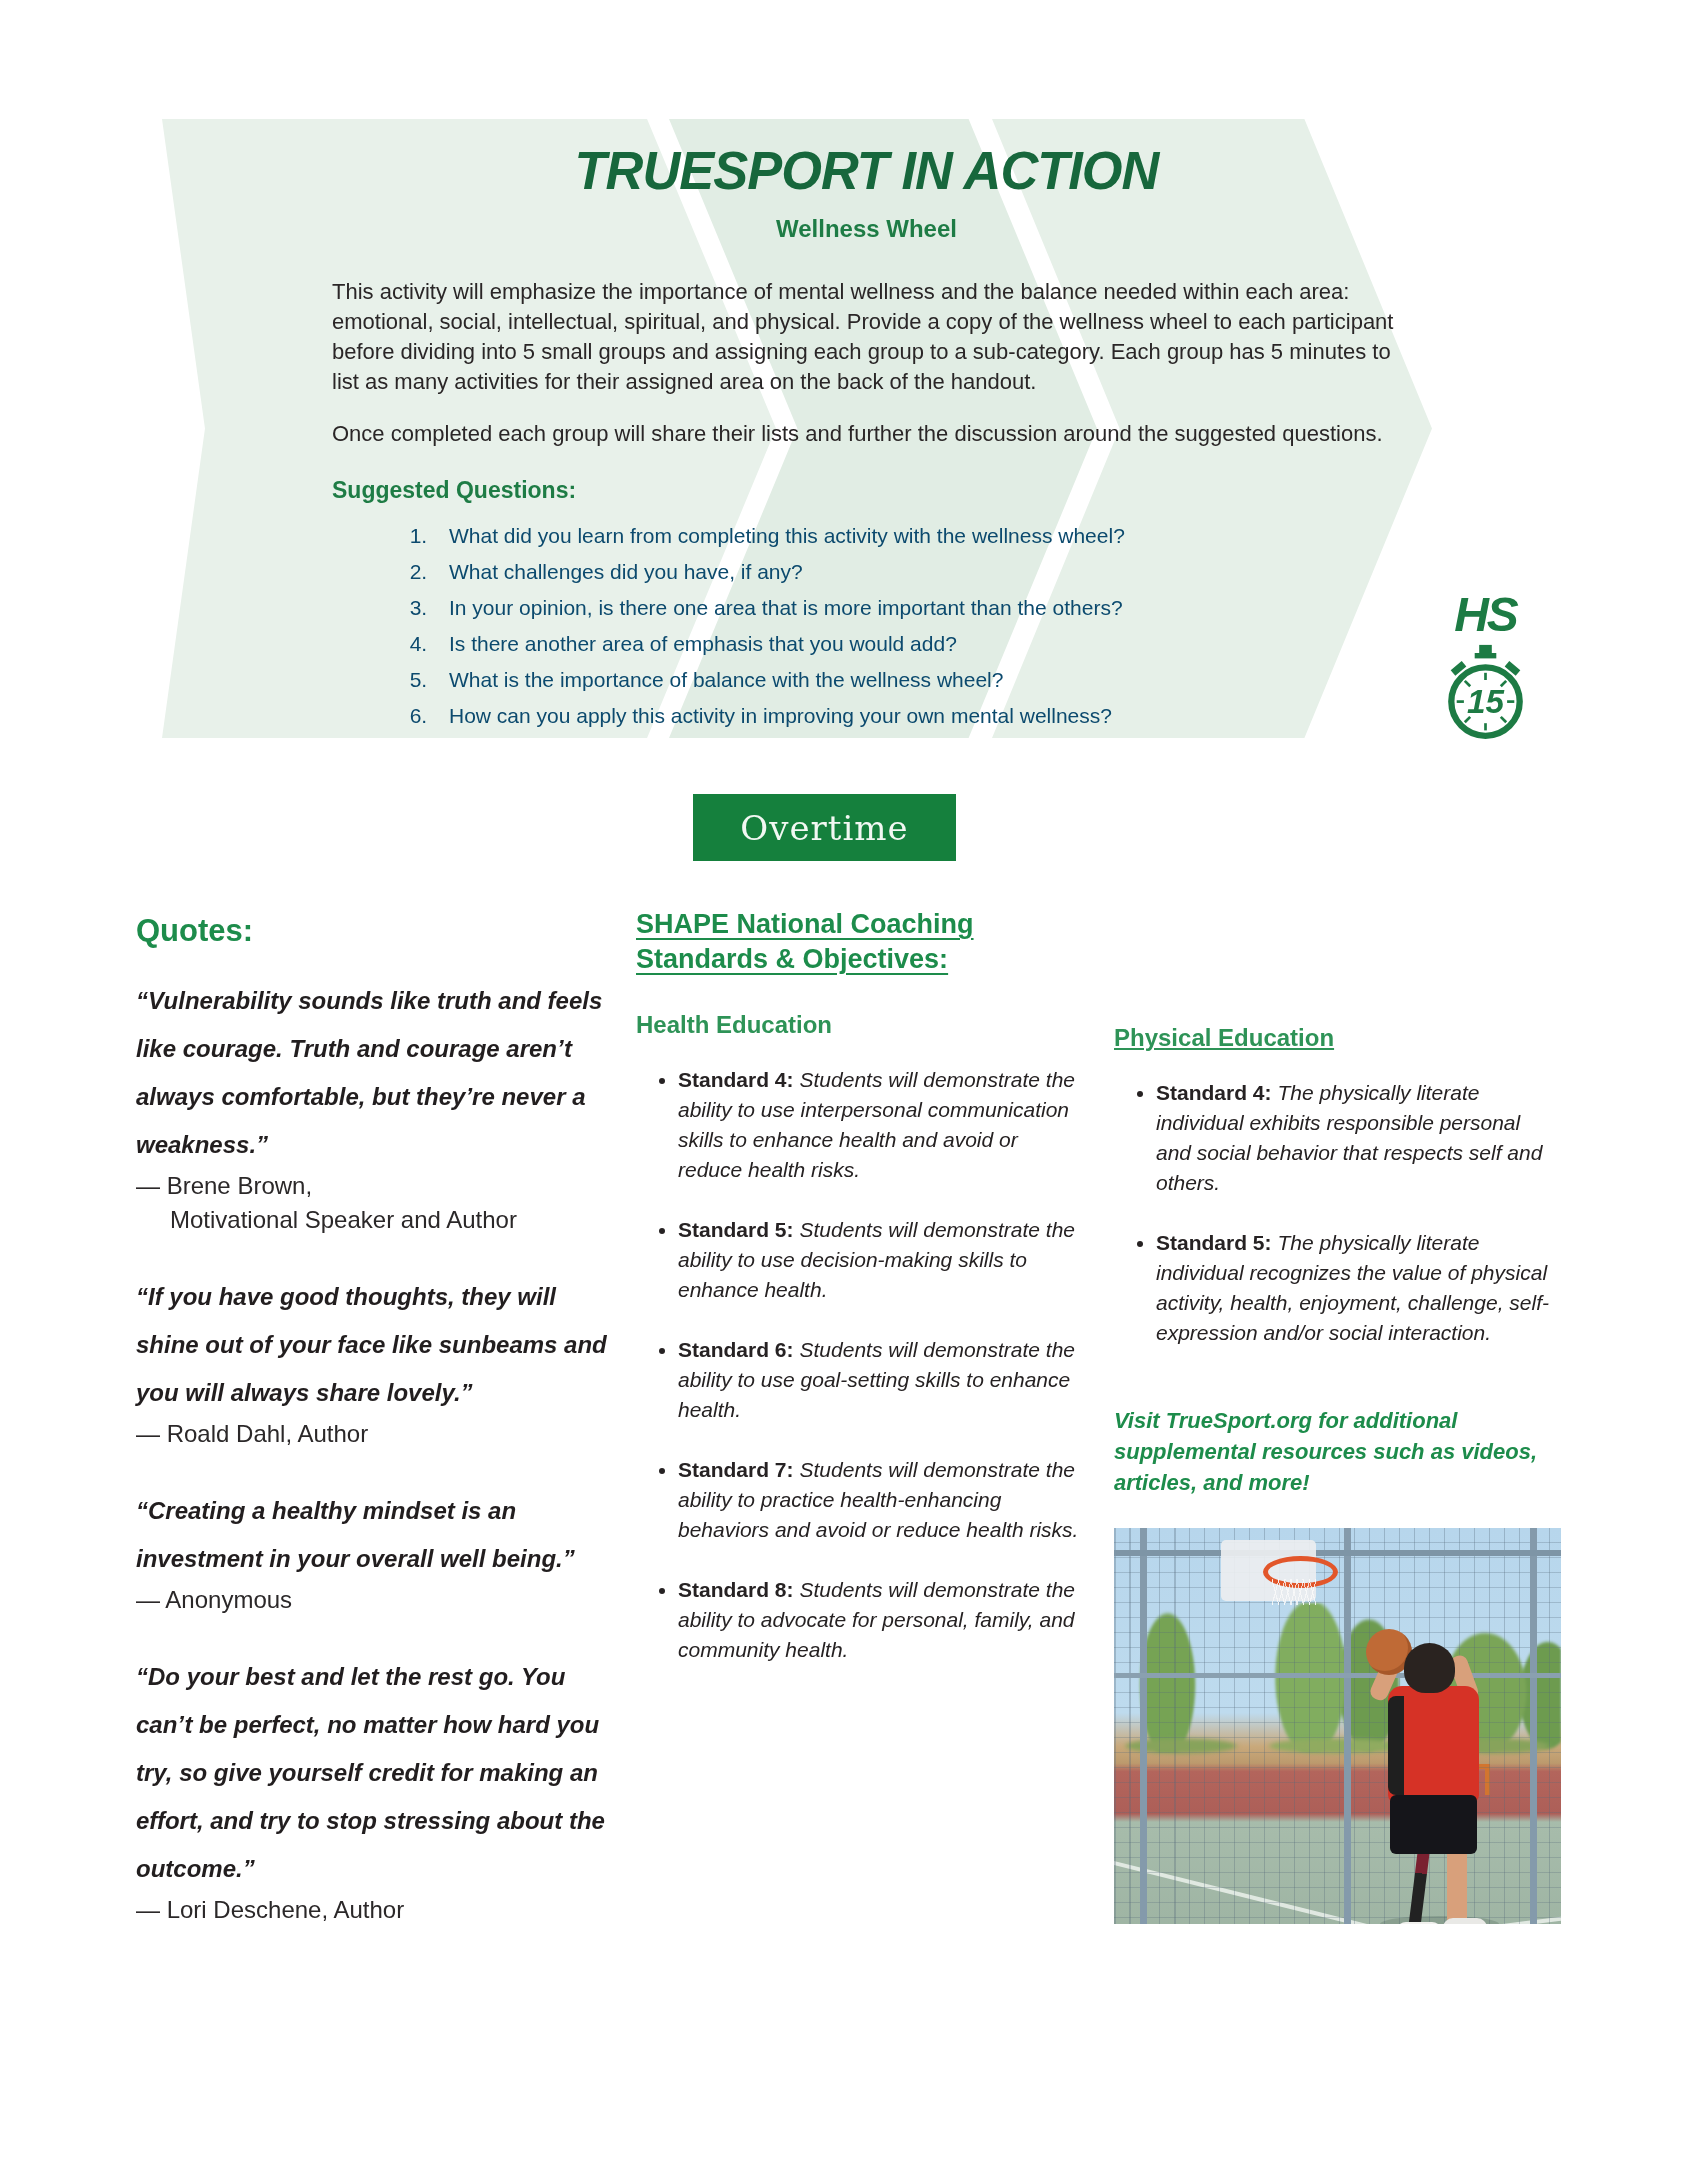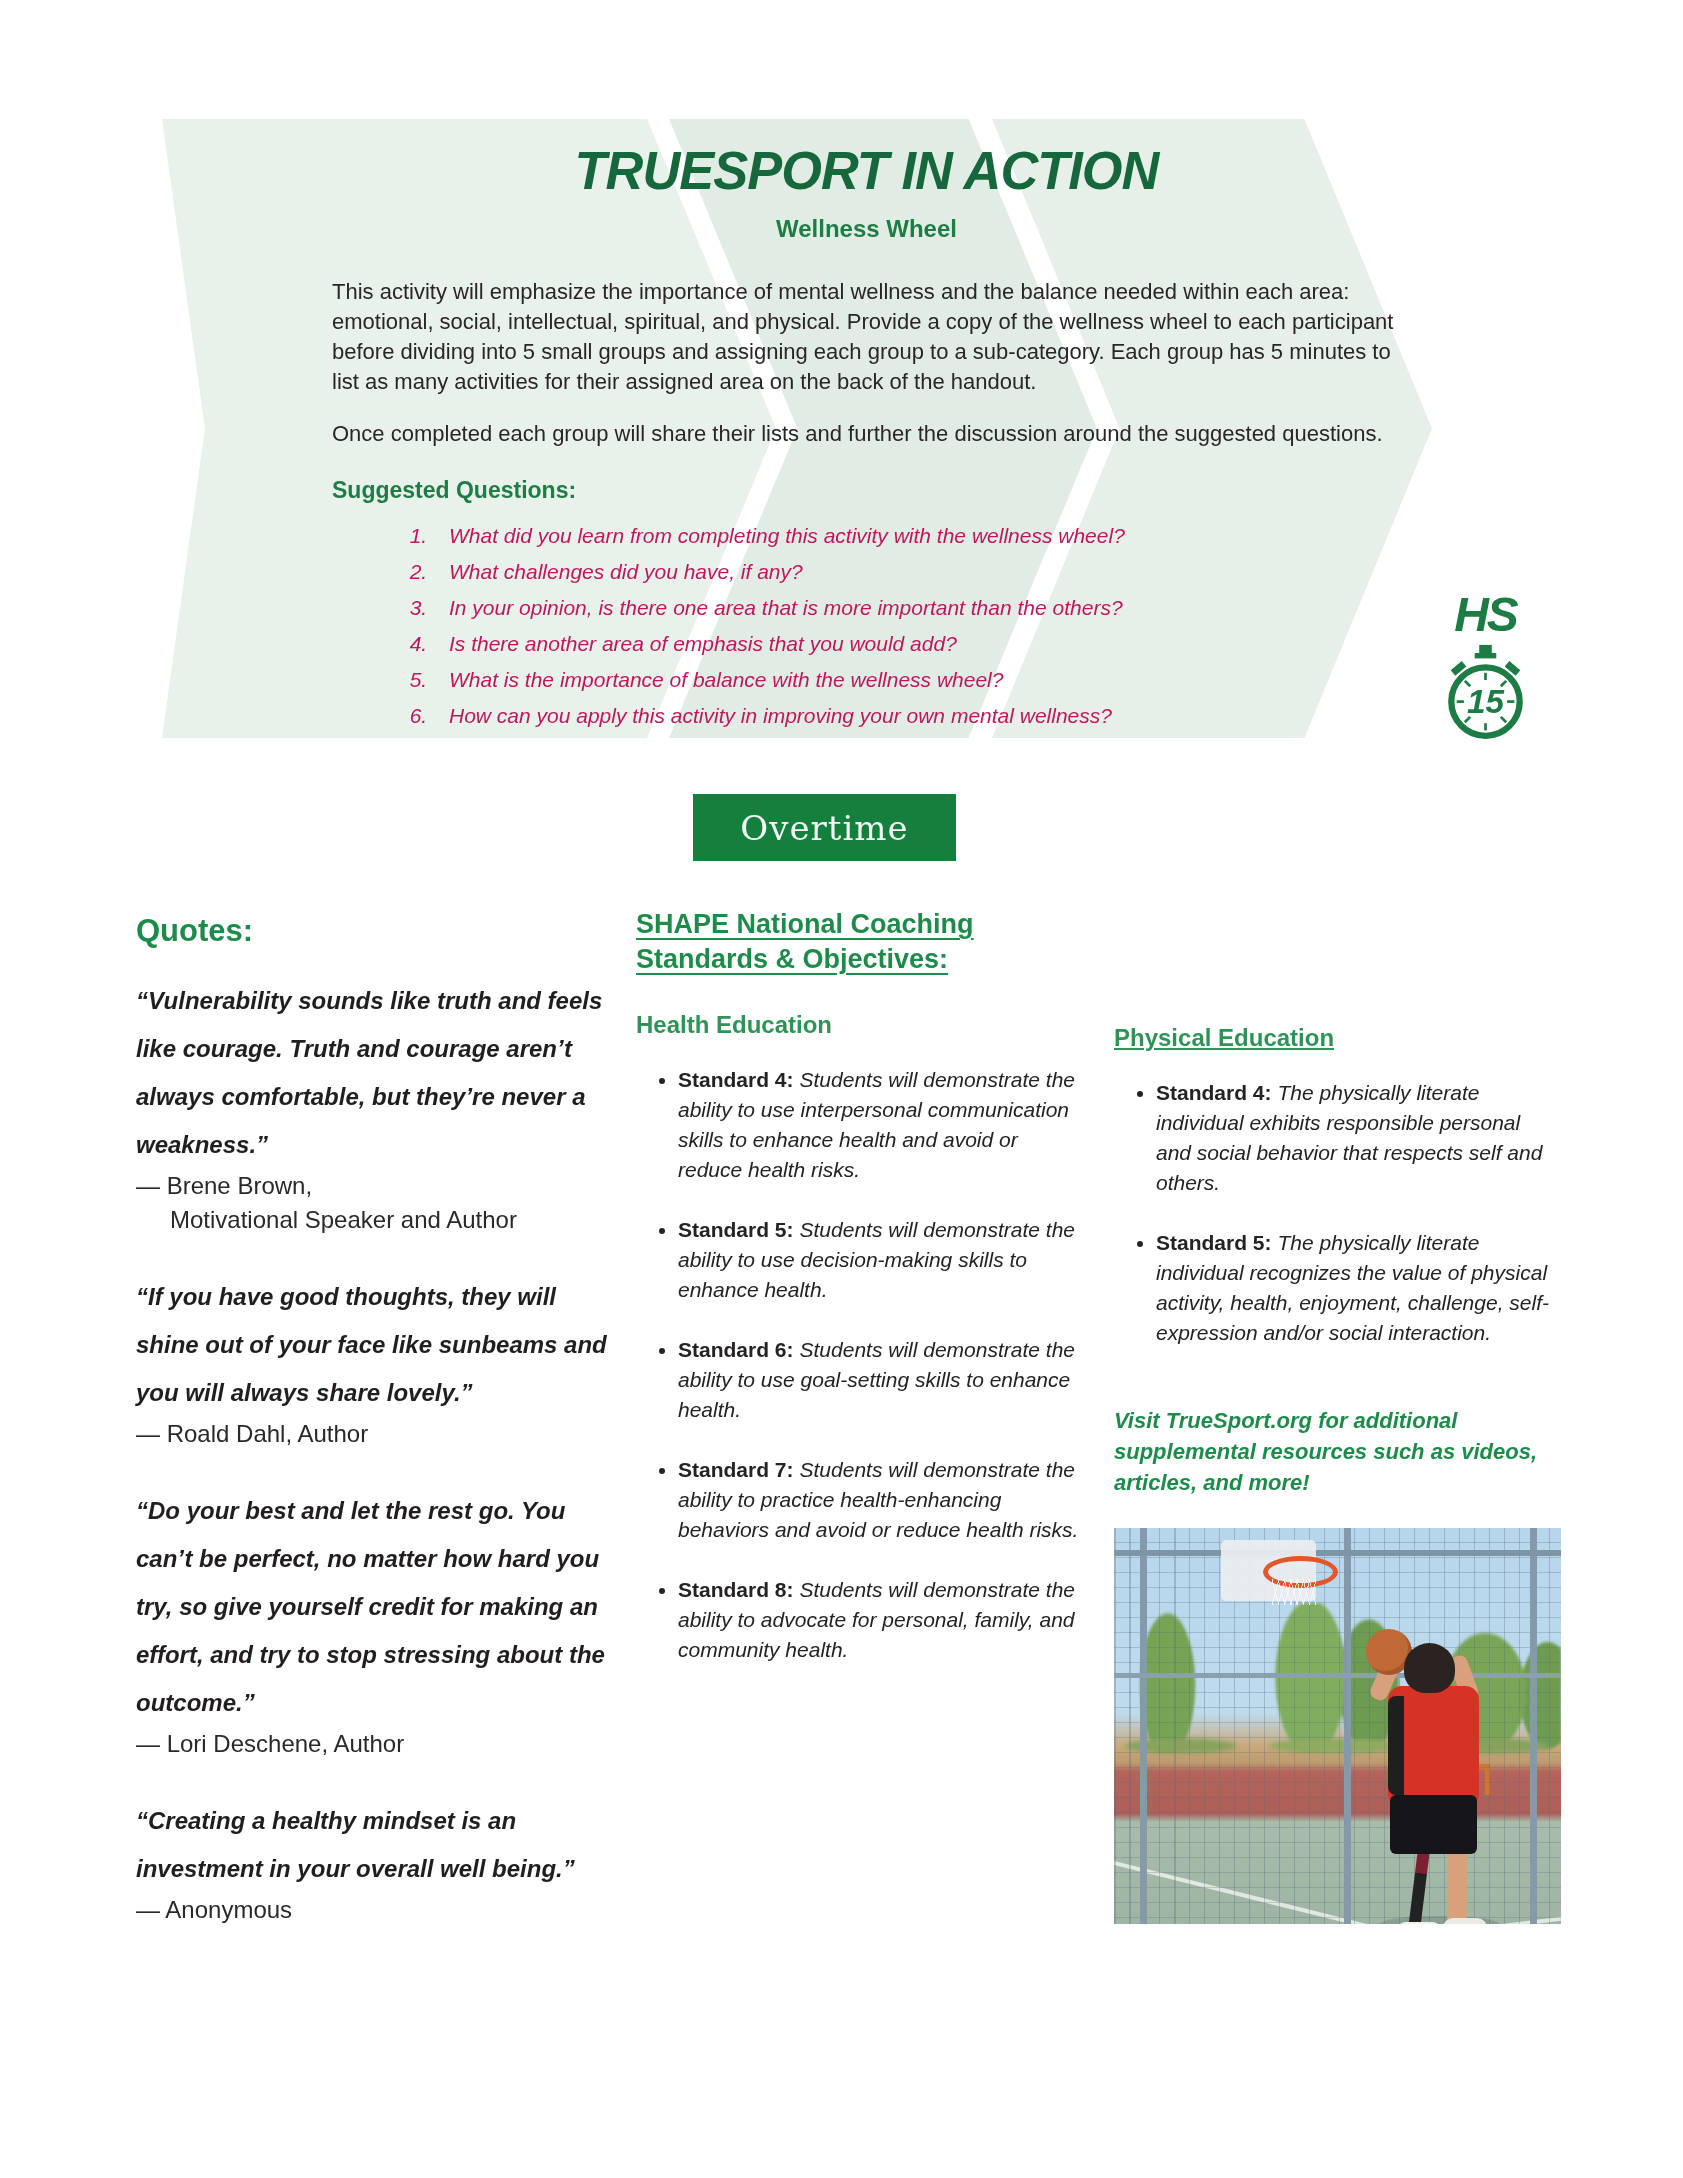--- a/index.html
+++ b/index.html
@@ -16,21 +16,21 @@
           clip-path:polygon(0 0,71% 0,100% 50%,71% 100%,0 100%,29% 50%);}
 
   
   .header-content{position:absolute;left:332px;top:139px;width:1069px;}
   .doc-title{margin:0;text-align:center;font-size:54px;font-weight:800;font-style:italic;
              letter-spacing:-1px;color:#17673c;transform:scaleX(.97);}
   .doc-subtitle{margin:14px 0 0 0;text-align:center;font-size:24px;font-weight:700;color:#1e7c45;}
   .intro{margin:34px 0 0 0;font-size:22px;line-height:30px;color:#2a2627;}
   .intro+.intro{margin-top:22px;}
   .sq-label{margin:28px 0 0 0;font-size:23px;font-weight:700;color:#1e7c45;}
-  .q-list{margin:20px 0 0 0;padding-left:101px;font-size:21px;font-style:italic;color:#be185d;}
+  .q-list{margin:20px 0 0 0;padding-left:101px;font-size:21px;color:#0c4a6e;}
   .q-list li{margin-bottom:12px;padding-left:16px;}
 
   
   .hs-badge{position:absolute;left:1424px;top:587px;width:123px;text-align:center;}
   .hs-text{font-size:48px;font-weight:800;font-style:italic;letter-spacing:-2px;color:#1d7b44;}
   .stopwatch{margin-top:2px;}
 
   
   .overtime-btn{position:absolute;left:693px;top:794px;width:263px;height:67px;
                 background:#15803d;color:#f2f8f3;display:flex;align-items:center;justify-content:center;
@@ -199,27 +199,27 @@
       <div class="attr">— Brene Brown,</div>
       <div class="attr attr-2">Motivational Speaker and Author</div>
     </div>
 
     <div class="quote">
       <div class="quote-text">“If you have good thoughts, they will shine out of your face like sunbeams and you will always share lovely.”</div>
       <div class="attr">— Roald Dahl, Author</div>
     </div>
 
     <div class="quote">
+      <div class="quote-text">“Creating a healthy mindset is an investment in your overall well being.”</div>
+      <div class="attr">— Anonymous</div>
+    </div>
+
+    <div class="quote">
       <div class="quote-text">“Do your best and let the rest go. You can’t be perfect, no matter how hard you try, so give yourself credit for making an effort, and try to stop stressing about the outcome.”</div>
       <div class="attr">— Lori Deschene, Author</div>
-    </div>
-
-    <div class="quote">
-      <div class="quote-text">“Creating a healthy mindset is an investment in your overall well being.”</div>
-      <div class="attr">— Anonymous</div>
     </div>
 
     <div class="photo-huddle">
       <div class="ph-abs tree-blur"></div>
       <div class="ph-abs g1-pony"></div>
       <div class="ph-abs g1-hair"></div>
       <div class="ph-abs g1-face"></div>
       <div class="ph-abs g1-body"></div>
       <div class="ph-abs g2-arm"></div>
       <div class="ph-abs g2-hair"></div>

